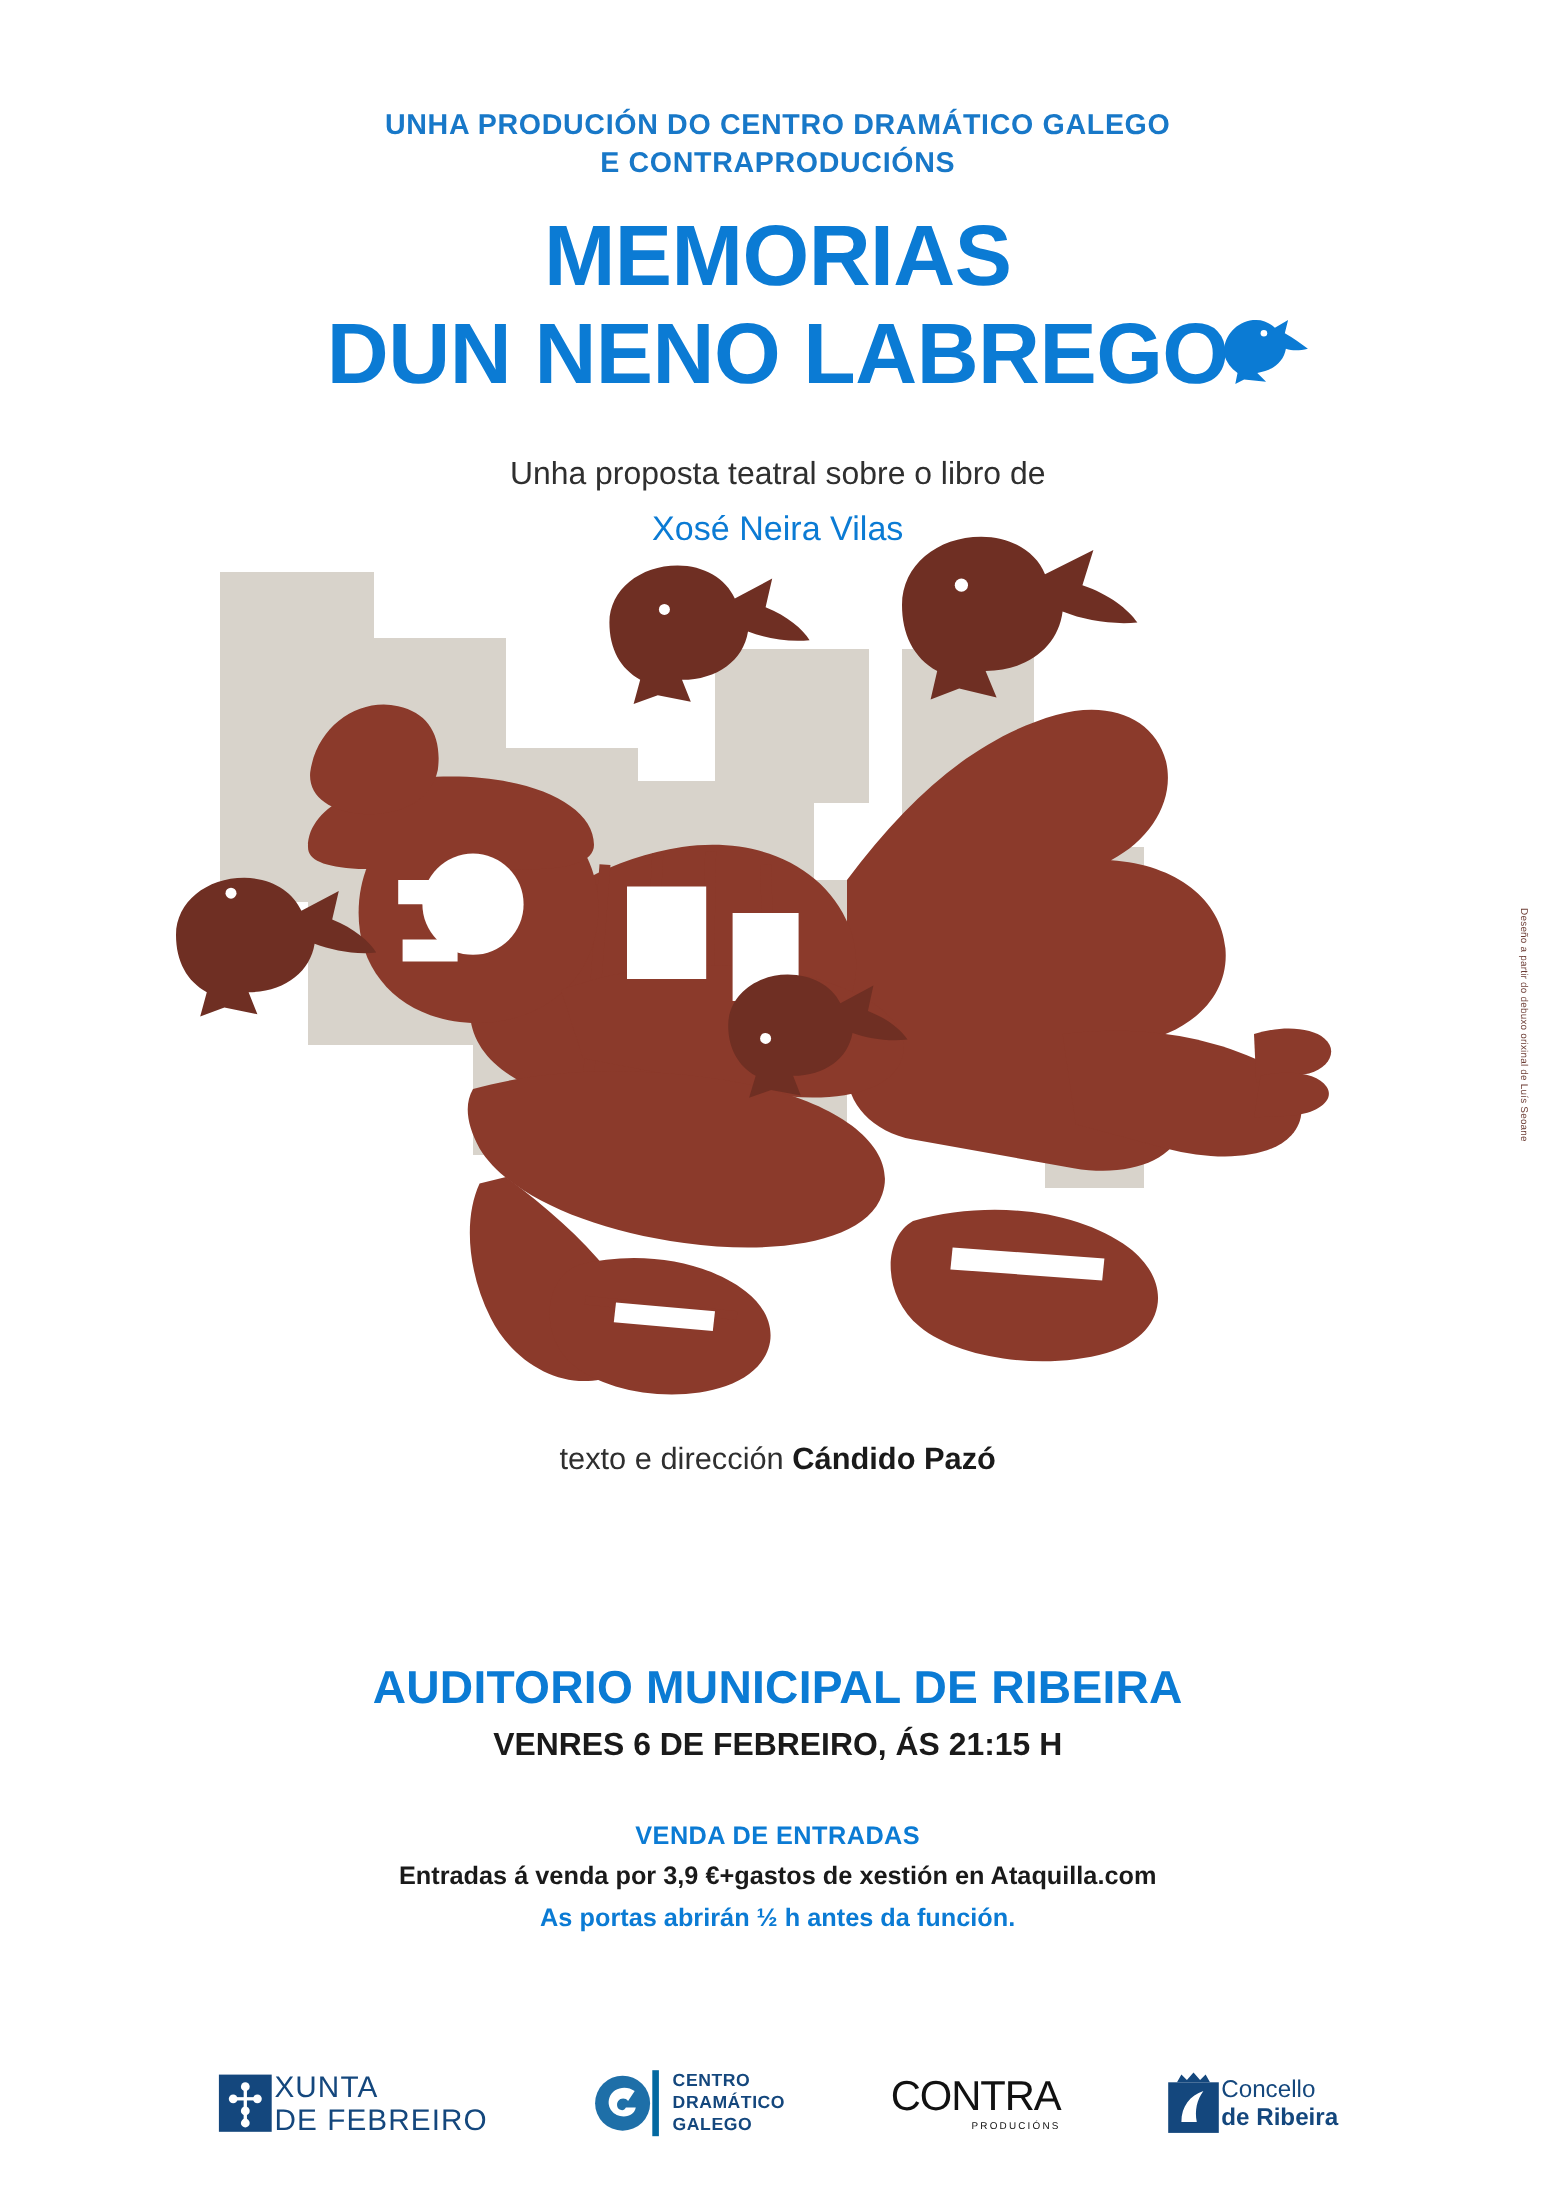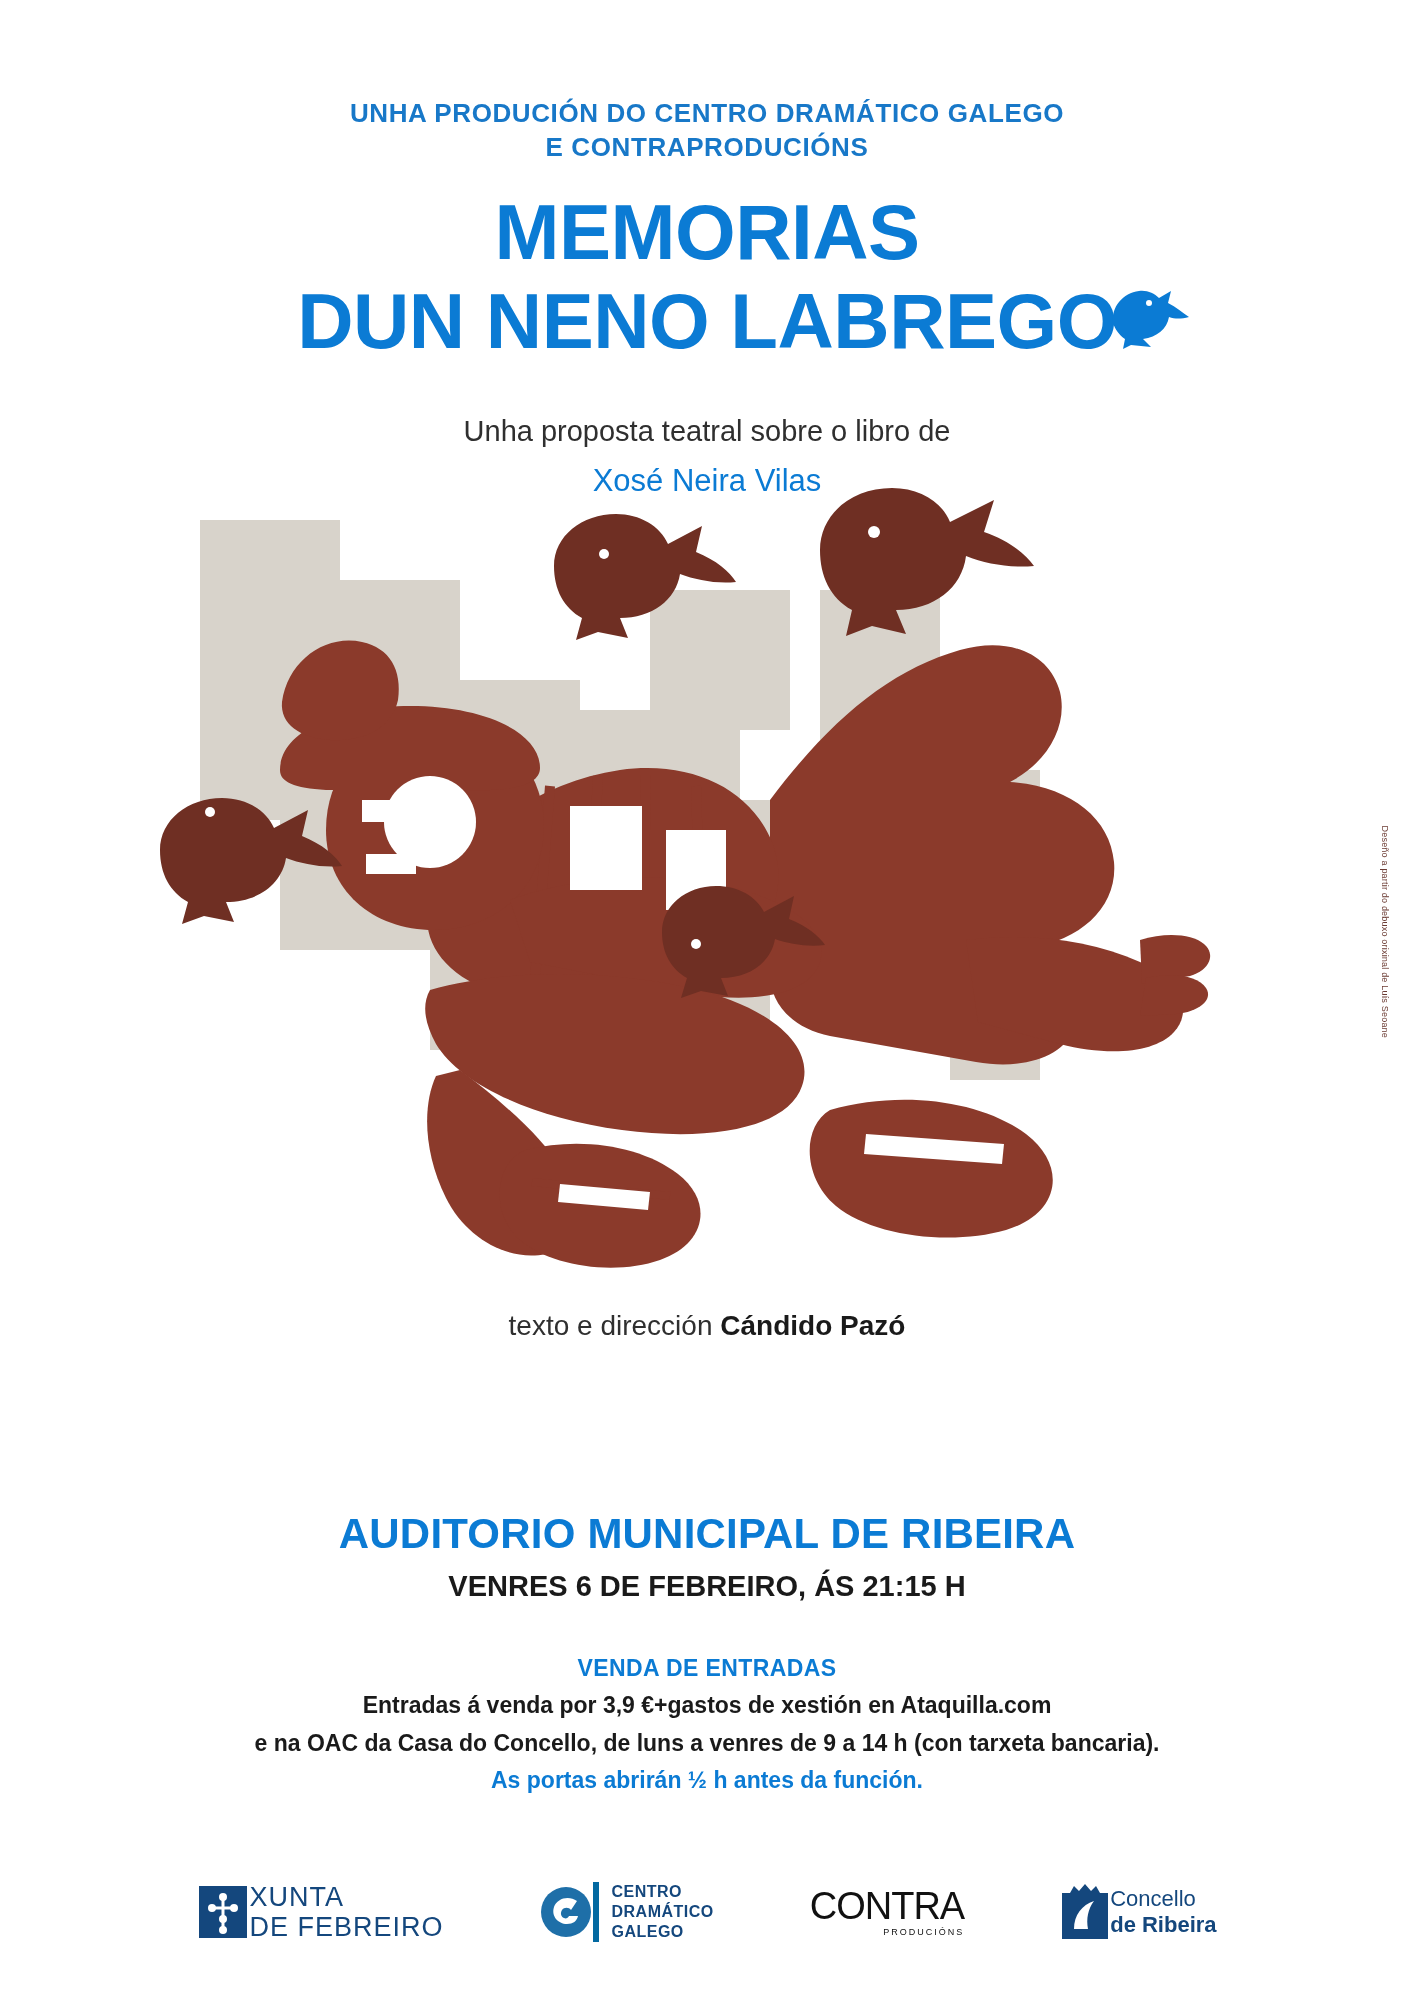--- a/index.html
+++ b/index.html
@@ -336,21 +336,20 @@
     <span>texto e dirección </span><b>Cándido Pazó</b>
   </div>
 
 
   <div class="venue">AUDITORIO MUNICIPAL DE RIBEIRA</div>
   <div class="date">VENRES 6 DE FEBREIRO, ÁS 21:15 H</div>
 
   <div class="tickets">
     <div class="t-head">VENDA DE ENTRADAS</div>
     <div class="t-body">Entradas á venda por 3,9 €+gastos de xestión en Ataquilla.com</div>
-    <div class="t-body">e na OAC da Casa do Concello, de luns a venres de 9 a 14 h (con tarxeta bancaria).</div>
     <div class="t-note">As portas abrirán ½ h antes da función.</div>
   </div>
 
   <div class="logos">
 
     <div class="logo">
       <svg width="52" height="60" viewBox="0 0 52 60">
         <rect x="2" y="4" width="48" height="52" fill="#14477d"></rect>
         <g fill="#ffffff">
           <circle cx="26" cy="15" r="4"></circle>

